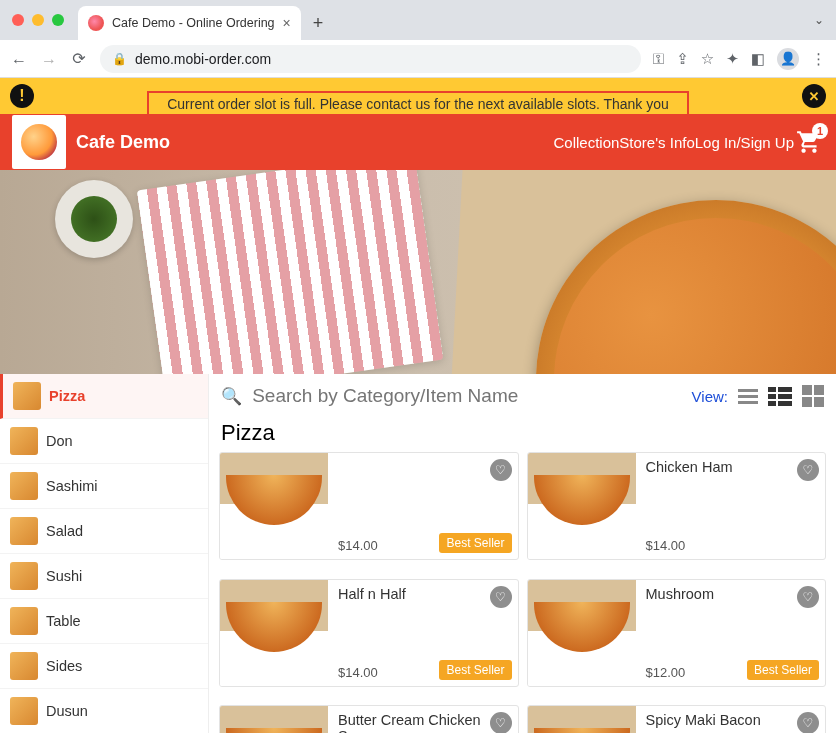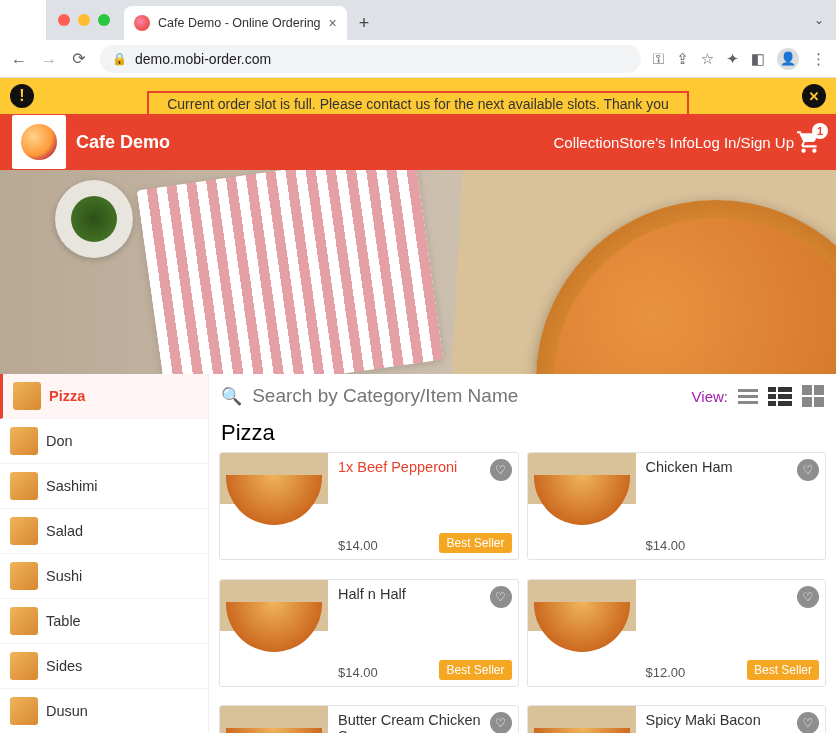--- a/index.html
+++ b/index.html
@@ -1,18 +1,18 @@
 <!DOCTYPE html>
 <html><head>
 <meta charset="utf-8">
 <style>
 * { margin:0; padding:0; box-sizing:border-box; font-family:-apple-system,Arial,sans-serif; }
 body { width:836px; height:733px; overflow:hidden; background:#fff; }
 
-.chrome-top { height:40px; background:#dee1e6; display:flex; align-items:center; padding:0 8px; position:relative;margin-left:46px; }
+.chrome-top { height:40px; background:#dee1e6; display:flex; align-items:center; padding:0 8px; position:relative; }
 .window-dots { display:flex; gap:8px; margin-right:14px; margin-left:4px; }
 .dot { width:12px; height:12px; border-radius:50%; }
 .dot.r{background:#ff5f57;} .dot.y{background:#febc2e;} .dot.g{background:#28c840;}
 .tab { background:#fff; height:34px; border-radius:8px 8px 0 0; display:flex; align-items:center; padding:0 10px; gap:8px; margin-top:6px; font-size:12.5px; color:#333; min-width:200px; }
 .tab-favicon { width:16px; height:16px; border-radius:50%; background:radial-gradient(circle at 40% 40%, #f8a, #e55 60%); }
 .tab-x{color:#666;font-size:14px;margin-left:auto;}
 .newtab{color:#444;font-size:18px;margin-left:12px;margin-top:6px;}
 .chevron{position:absolute; right:12px; color:#555; font-size:12px;}
 
 .addr-bar{height:38px;background:#fff;border-bottom:1px solid #ddd;display:flex;align-items:center;padding:0 10px;gap:12px;}
@@ -49,21 +49,21 @@
 .sidebar{width:209px;background:#fff;border-right:1px solid #eee;overflow-y:auto;position:relative;}
 .cat{display:flex;align-items:center;gap:8px;padding:8px 10px;font-size:14.5px;color:#333;border-bottom:1px solid #f3f3f3;cursor:pointer;}
 .cat.active{color:#e8412c;font-weight:bold;background:rgba(232,65,44,0.05);border-left:3px solid #e8412c;}
 .cat-thumb{width:28px;height:28px;border-radius:3px;background:linear-gradient(135deg,#f0b45a,#d88830);flex-shrink:0;}
 .book-btn{position:absolute;left:14px;bottom:10px;background:#595959;color:#fff;padding:8px 12px;border-radius:0;font-size:13.5px;z-index:5;}
 
 .content{flex:1;display:flex;flex-direction:column;overflow:hidden;}
 .toolbar{height:44px;display:flex;align-items:center;padding:0 12px;gap:10px;}
 .search-ic{color:#999;font-size:17px;}
 .search-in{flex:1;border:none;outline:none;font-size:19px;color:#999;}
-.view-lbl{font-size:15px;color:#a21caf;}
+.view-lbl{font-size:15px;color:#1d4ed8;}
 .view-ic{display:flex;flex-direction:column;gap:3px;}
 .view-ic.lines span{width:20px;height:3px;background:#888;display:block;}
 .grid2x2{display:grid;grid-template-columns:10px 10px;grid-template-rows:10px 10px;gap:2px;}
 .grid2x2 span{background:#888;}
 .listv{display:grid;grid-template-columns:8px 14px;grid-auto-rows:5px;gap:2px;}
 .listv span{background:#333;}
 
 .section-title{font-size:22px;font-weight:500;padding:2px 12px 6px;}
 .items{flex:1;overflow-y:auto;padding:0 10px;display:grid;grid-template-columns:1fr 1fr;gap:8px;}
 .card{border:1px solid #e3e3e3;border-radius:3px;display:flex;height:108px;overflow:hidden;position:relative;}
@@ -204,21 +204,20 @@
           <span></span>
           <span></span>
           <span></span>
         </div>
     </div>
     <div class="section-title">Pizza</div>
     <div class="items" id="item-grid">
         <div class="card">
           <div class="card-img"></div>
           <div class="card-body">
-            <div class="card-title hl">1x Beef Pepperoni</div>
             <div class="price">$14.00</div>
             <div class="fav">♡</div>
             <div class="badge">Best Seller</div>
           </div>
         </div>
         <div class="card">
           <div class="card-img"></div>
           <div class="card-body">
             <div class="card-title">Chicken Ham</div>
             <div class="price">$14.00</div>
@@ -230,20 +229,21 @@
           <div class="card-body">
             <div class="card-title">Half n Half</div>
             <div class="price">$14.00</div>
             <div class="fav">♡</div>
             <div class="badge">Best Seller</div>
           </div>
         </div>
         <div class="card">
           <div class="card-img"></div>
           <div class="card-body">
+            <div class="card-title">Mushroom</div>
             <div class="price">$12.00</div>
             <div class="fav">♡</div>
             <div class="badge">Best Seller</div>
           </div>
         </div>
         <div class="card">
           <div class="card-img"></div>
           <div class="card-body">
             <div class="card-title">Butter Cream Chicken Sausage</div>
             <div class="price"></div>

